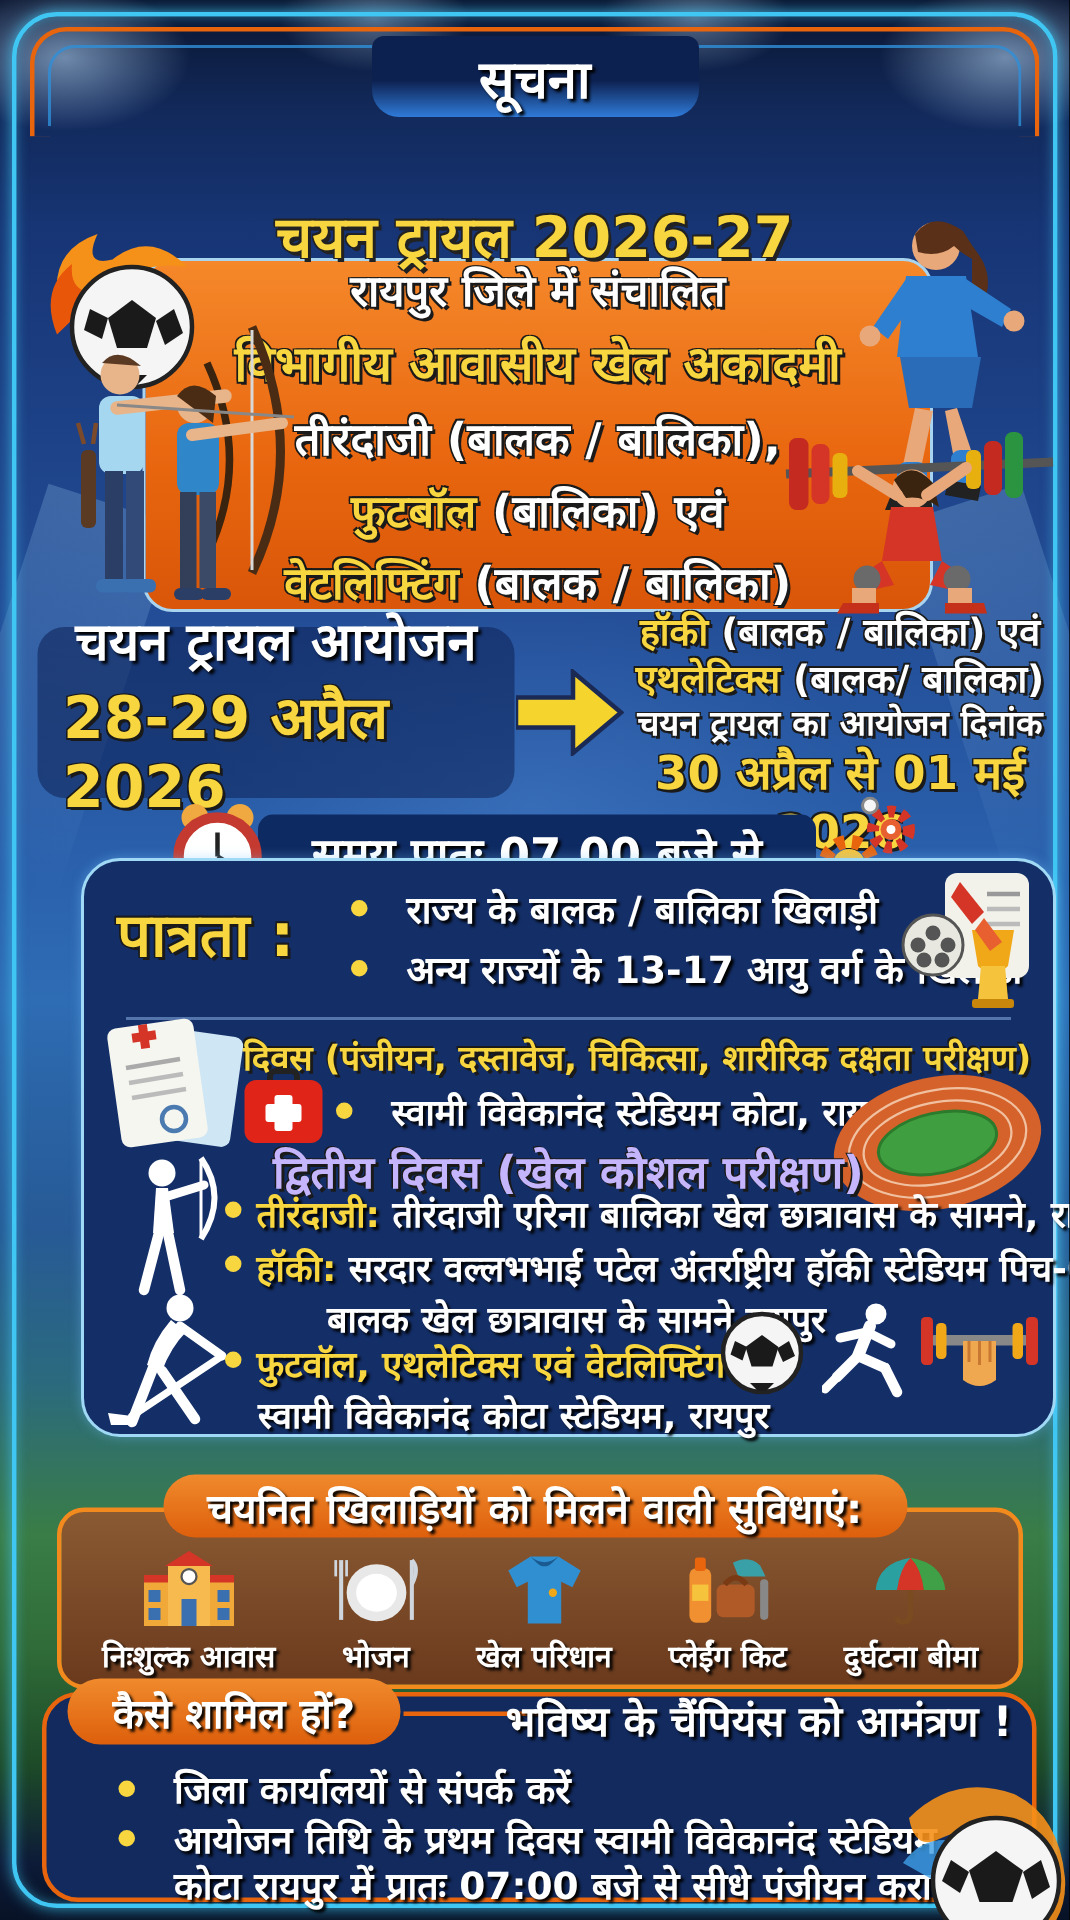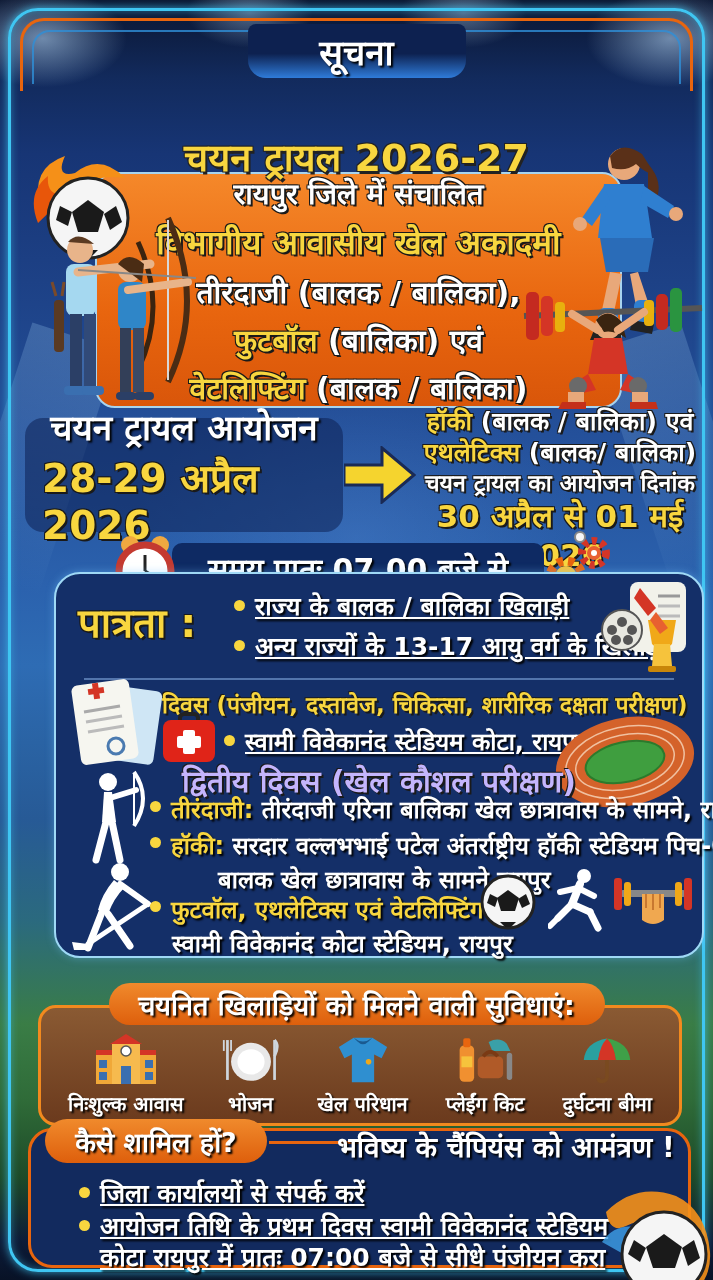--- a/index.html
+++ b/index.html
@@ -55,21 +55,21 @@
   .time-pill{position:absolute;left:172px;top:543px;width:372px;height:50px;background:#0e2a63;border-radius:10px;
     display:flex;align-items:center;justify-content:center;z-index:3;}
   .time-pill .txt{color:#fff;font-size:30px;text-shadow:2px 2px 2px #000;padding:0 8px;}
   .clock{position:absolute;left:-62px;top:-10px;width:70px;height:70px;}
   .gears{position:absolute;right:-68px;top:-12px;width:72px;height:72px;}
 
   .elig-panel{position:absolute;left:34px;top:572px;width:646px;height:382px;background:#142f68;
     border:2px solid #9fd9f6;border-radius:26px;z-index:3;box-shadow:0 0 8px rgba(120,200,255,.4);margin-left:20px;}
   .elig-head{position:absolute;left:22px;top:20px;color:#f8d63f;font-size:40px;text-shadow:2px 2px 0 #1a1a1a,-1px -1px 0 #1a1a1a,1px -1px 0 #1a1a1a,-1px 1px 0 #1a1a1a;}
   .elig-b1{position:absolute;left:178px;top:14px;} .elig-b2{position:absolute;left:178px;top:54px;}
-  .brow{display:flex;align-items:center;gap:10px;color:#fff;font-size:25px;text-shadow:2px 2px 2px #000;white-space:nowrap;text-decoration:underline;}
+  .brow{display:flex;align-items:center;gap:26px;color:#fff;font-size:25px;text-shadow:2px 2px 2px #000;white-space:nowrap;}
   .b-dot{width:11px;height:11px;border-radius:50%;background:#f8d63f;flex:0 0 auto;}
   .trophy{position:absolute;right:10px;top:4px;width:92px;height:96px;}
   .divider{position:absolute;left:28px;right:28px;top:104px;height:2px;background:rgba(160,205,255,.45);}
   .day1-head{position:absolute;left:50px;right:8px;top:114px;text-align:center;color:#f8d63f;font-size:23px;white-space:nowrap;text-shadow:2px 2px 0 #1a1a1a,-1px -1px 0 #1a1a1a;}
   .day1-venue{position:absolute;left:168px;top:150px;}
   .docs{position:absolute;left:8px;top:100px;width:112px;height:112px;}
   .firstaid{position:absolute;left:104px;top:138px;width:58px;height:54px;}
   .track{position:absolute;right:4px;top:140px;width:146px;height:96px;}
   .day2-head{position:absolute;left:0;right:0;top:186px;text-align:center;color:#c4b5fd;font-size:30px;text-shadow:2px 2px 0 #1a1a1a,-1px -1px 0 #1a1a1a;}
   .sil-archer{position:absolute;left:26px;top:196px;width:66px;height:96px;}

